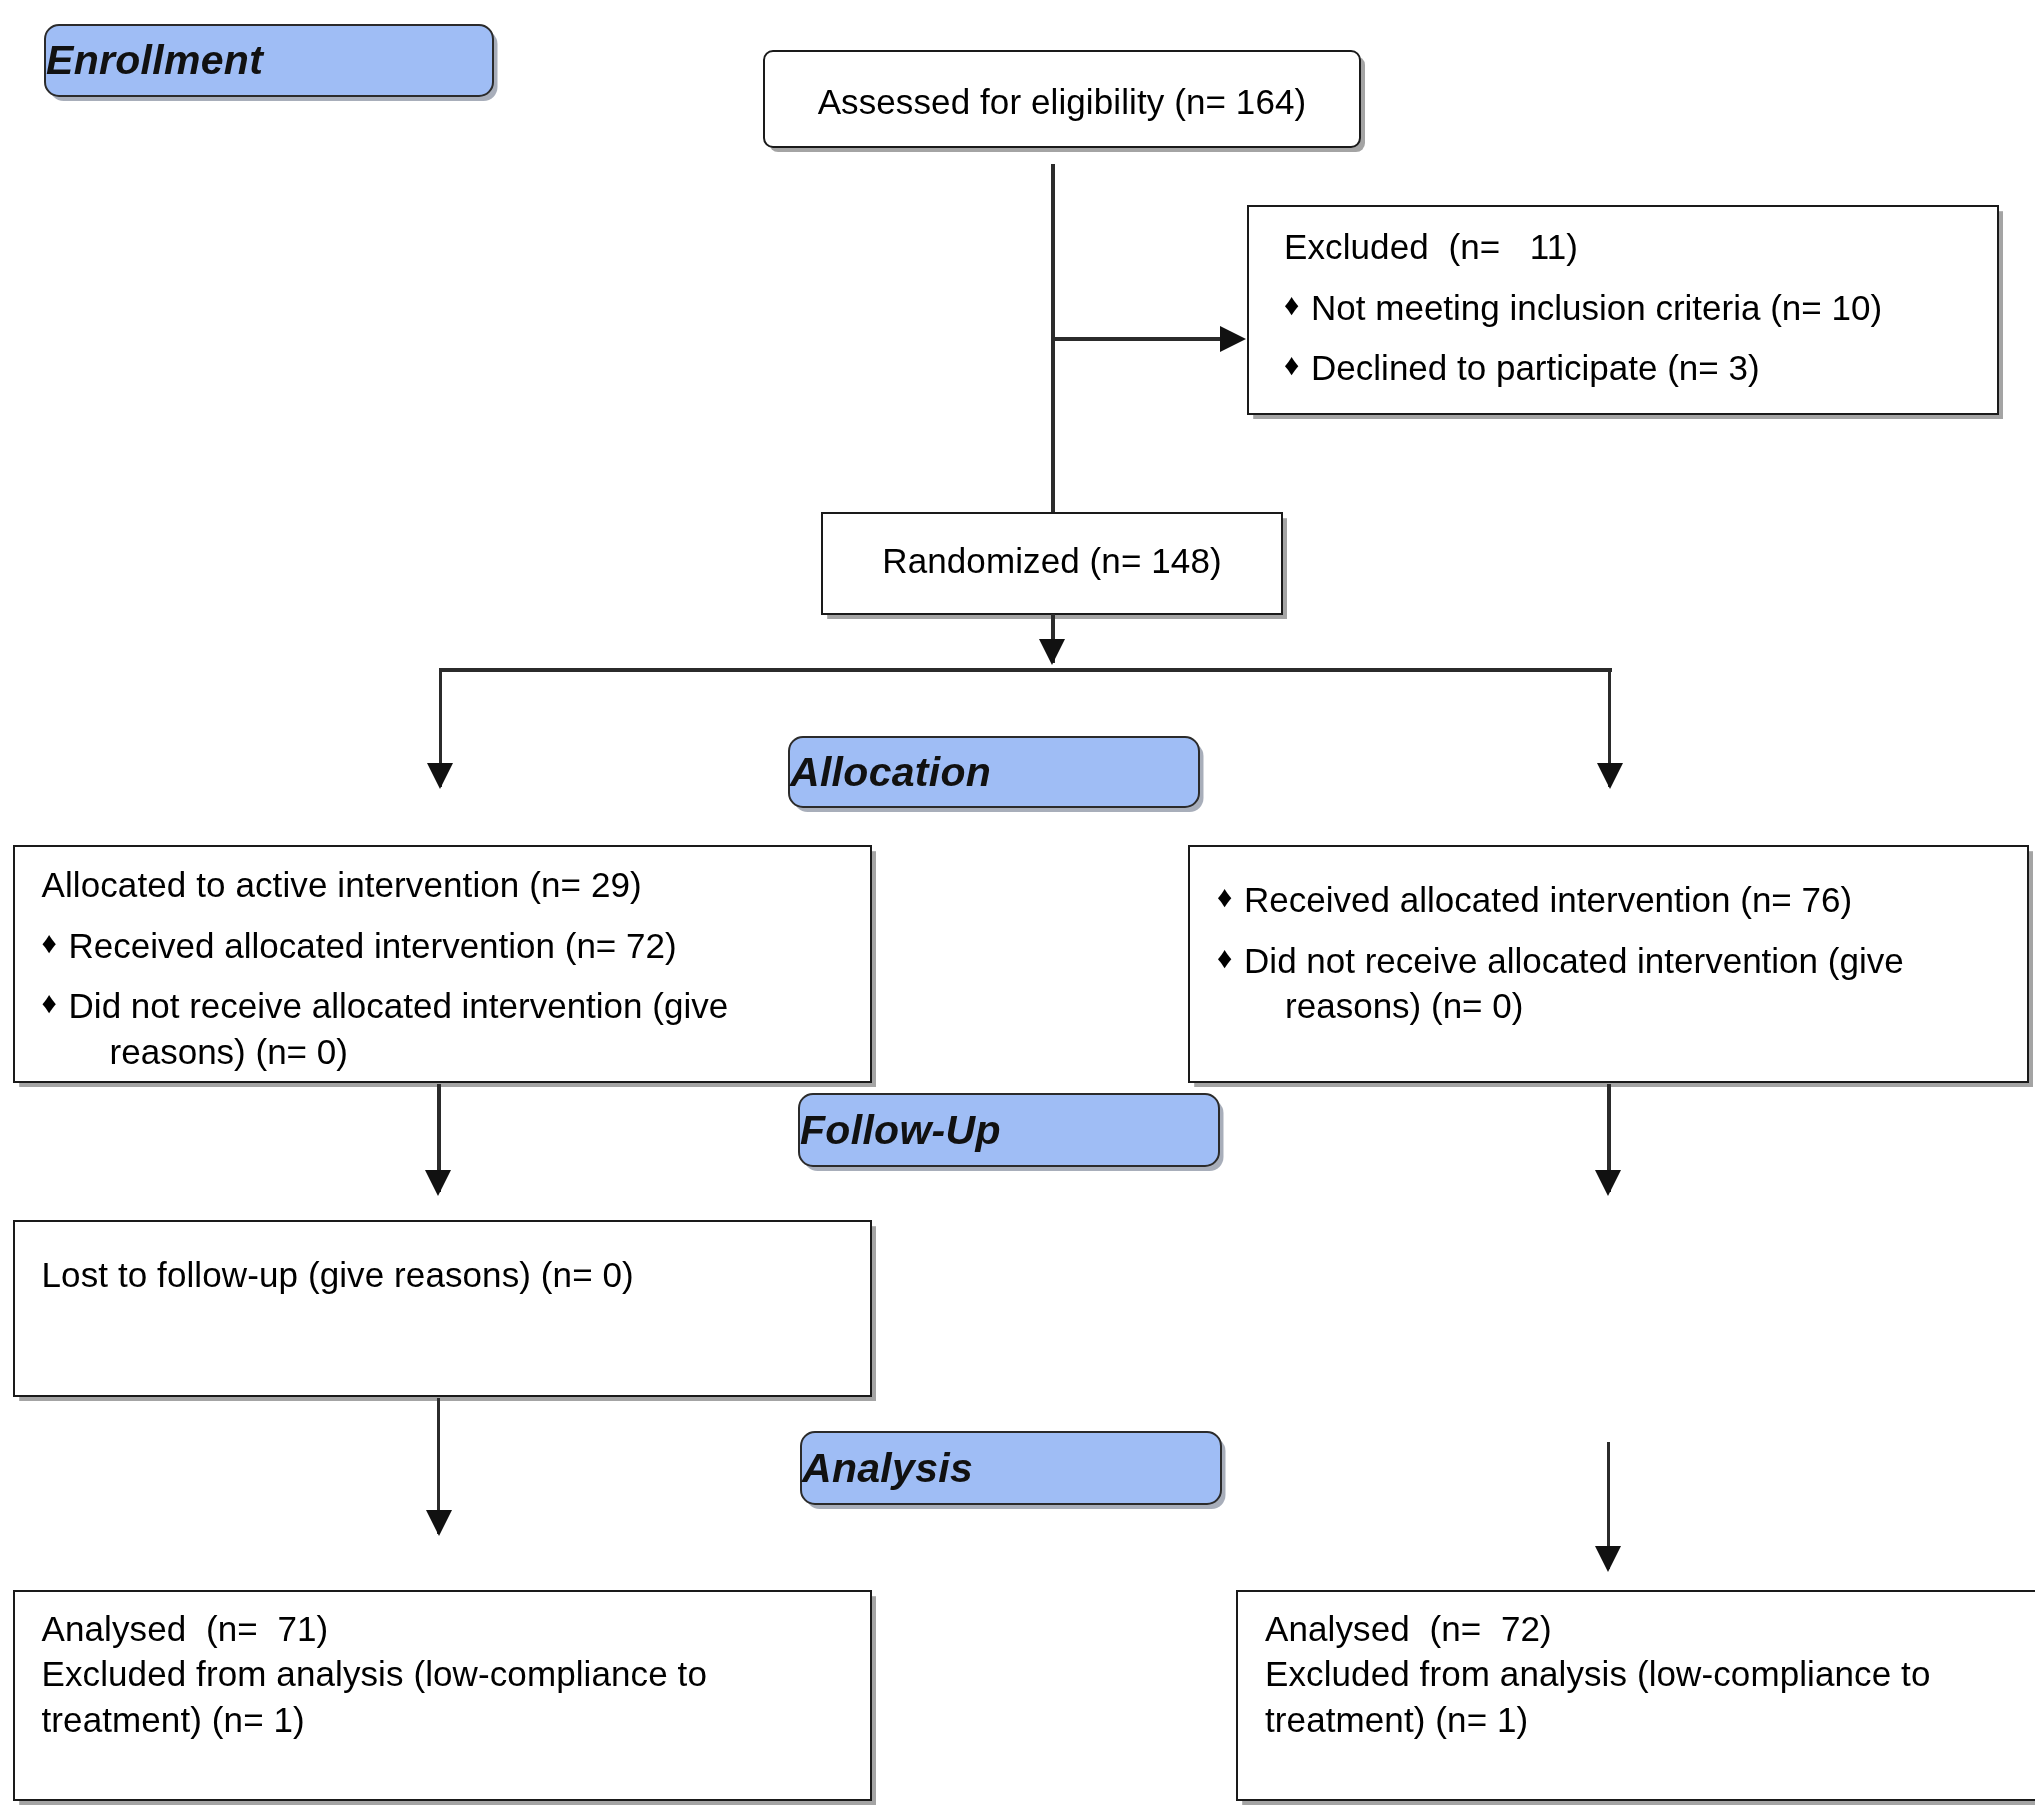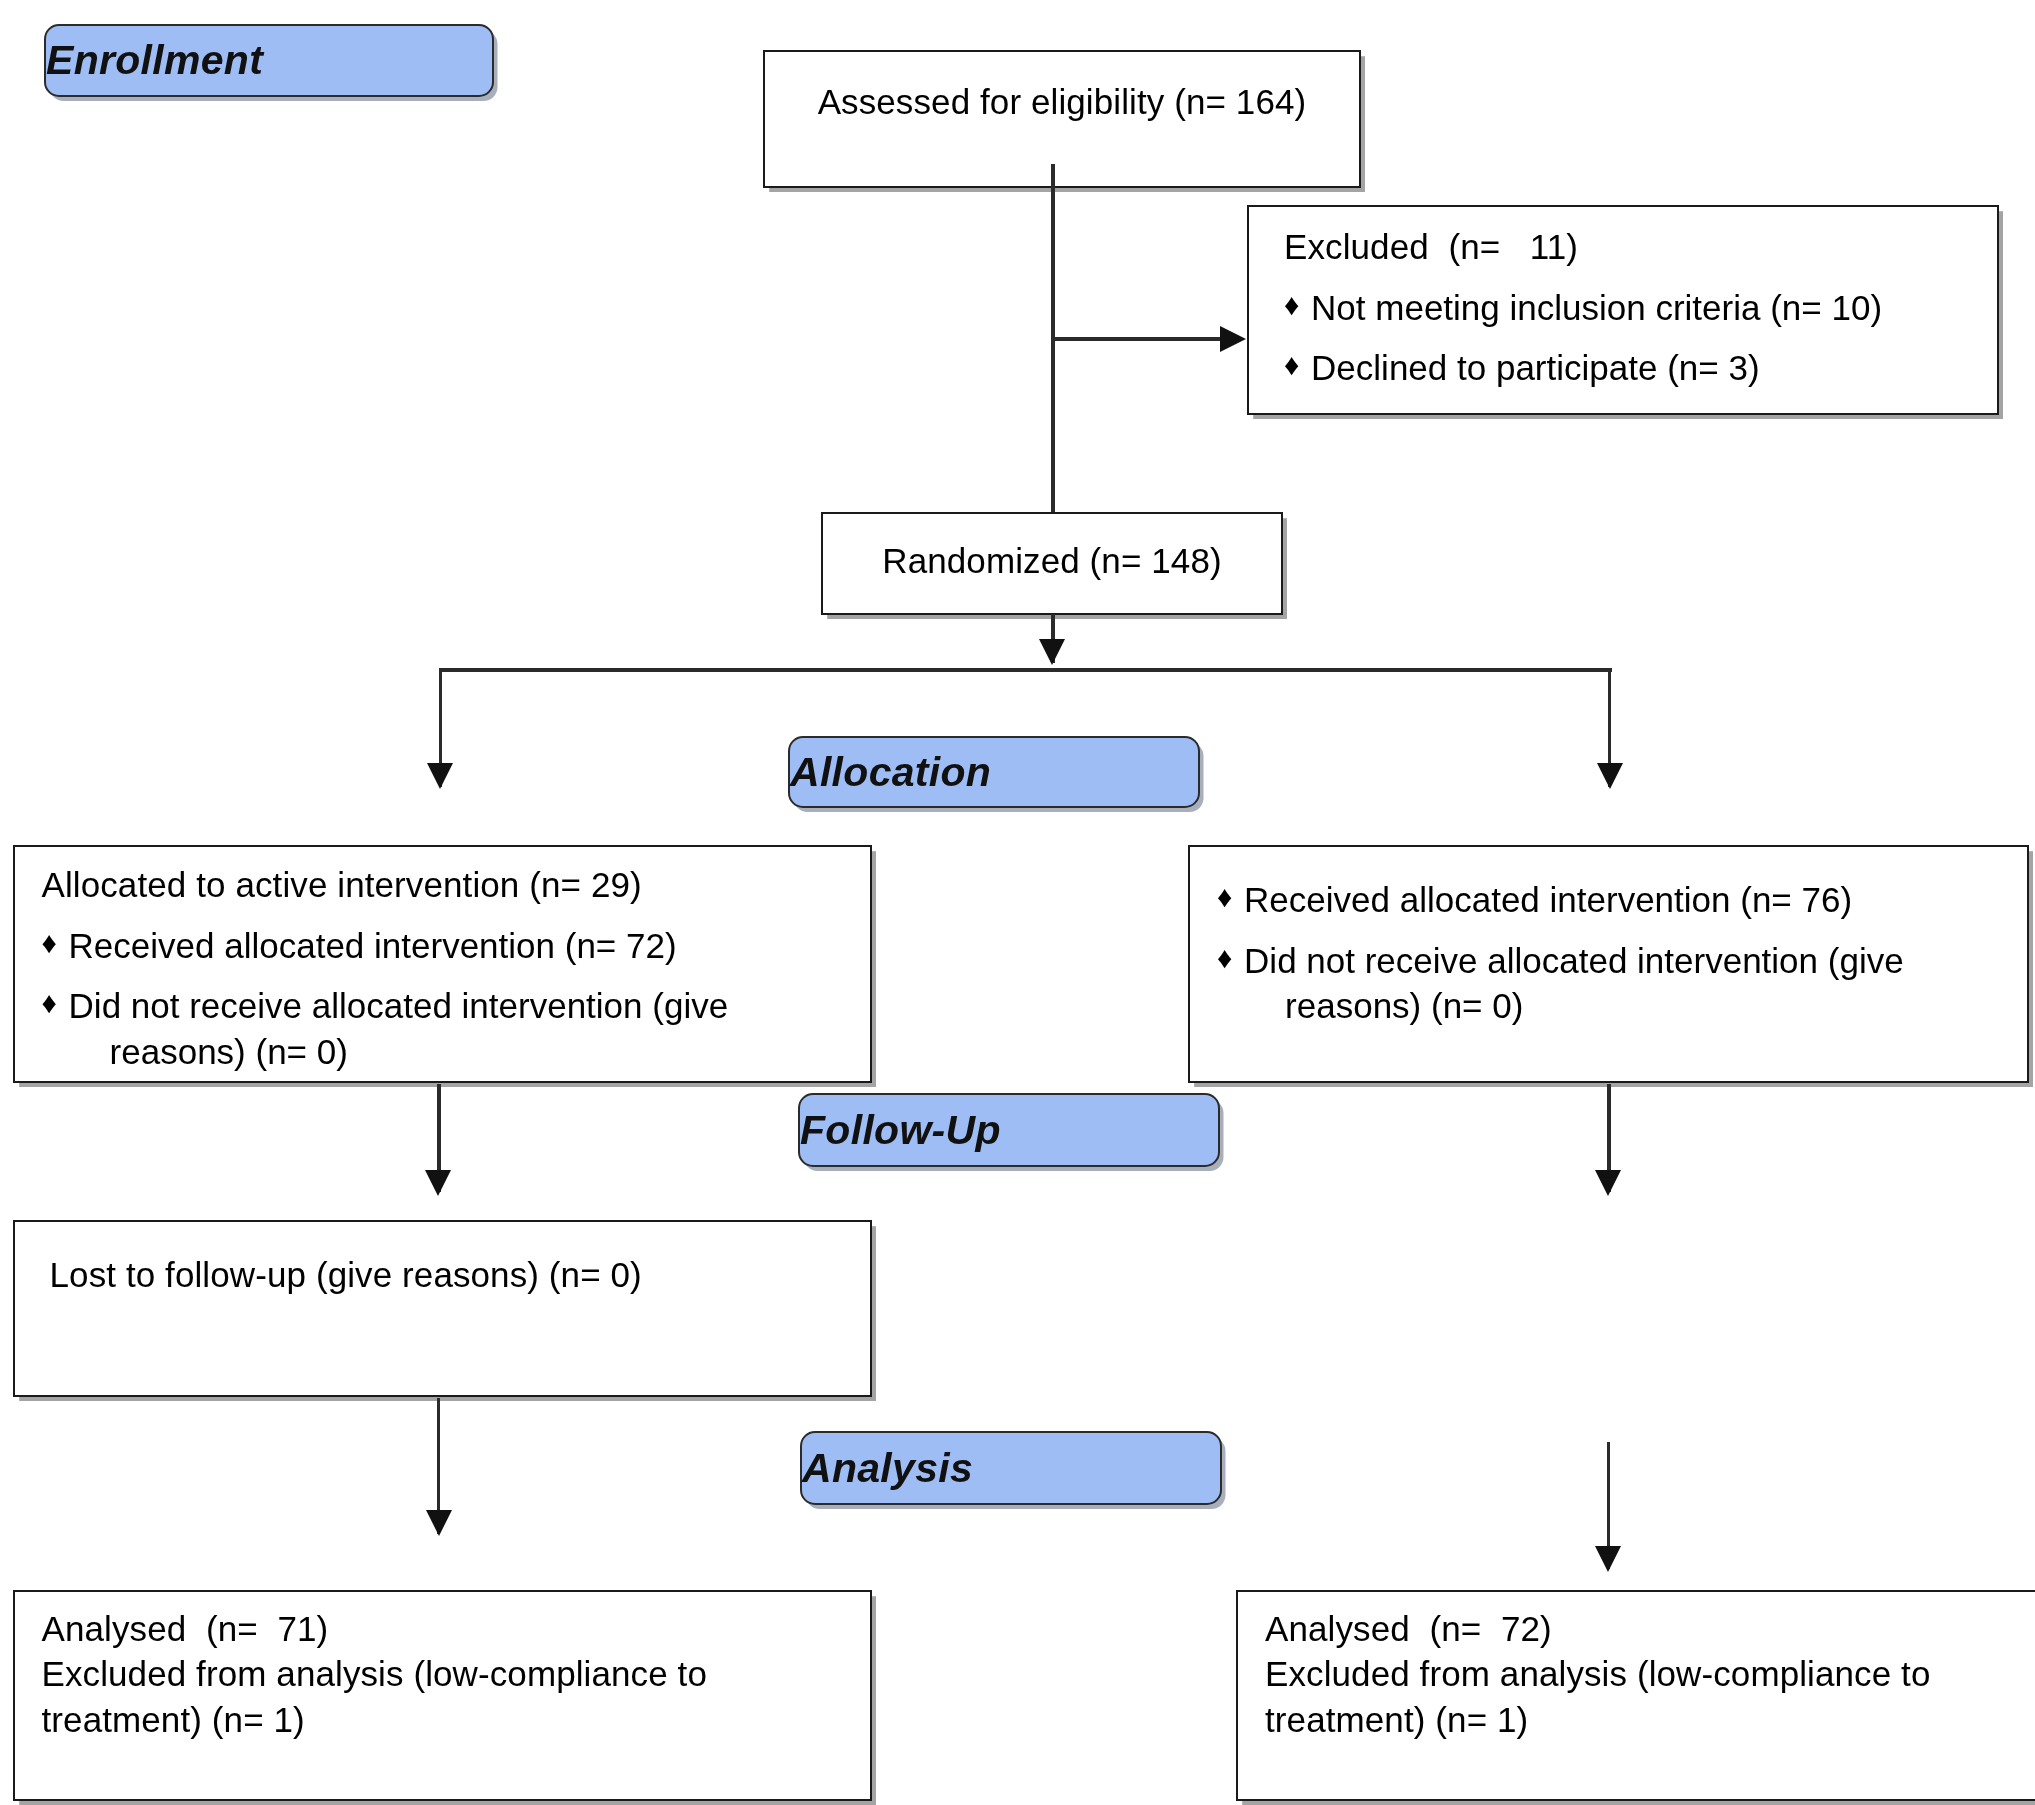--- a/index.html
+++ b/index.html
@@ -111,21 +111,21 @@
 </style>
 </head>
 <body>
 
 <div id="canvas">
 
   <div class="stage" style="left:44px; top:24px; width:450px; height:73px;">
     <span>Enrollment</span>
   </div>
 
-  <div class="node" style="left:763px; top:50px; width:598px; height:138px;">
+  <div class="node" style="left:763px; top:50px; width:598px; height:98px;border-radius:10px;">
     <div class="body" style="padding-top:27px;">
       <div class="line center">Assessed for eligibility (n= 164)</div>
     </div>
   </div>
 
   <div class="vline" style="left:1051px; top:164px; width:4px; height:348px;"></div>
 
   <div class="hline" style="left:1051px; top:337px; width:169px; height:4px;"></div>
   <div class="arrowright" style="left:1220px; top:326px;"></div>
 
@@ -197,21 +197,21 @@
   <div class="vline" style="left:437px; top:1084px; width:4px; height:108px;"></div>
   <div class="arrowdown" style="left:425px; top:1170px;"></div>
   <div class="vline" style="left:1607px; top:1084px; width:4px; height:108px;"></div>
   <div class="arrowdown" style="left:1595px; top:1170px;"></div>
 
   <div class="stage" style="left:798px; top:1093px; width:422px; height:74px;">
     <span>Follow-Up</span>
   </div>
 
   <div class="node" style="left:12.5px; top:1220px; width:859px; height:177px;">
-    <div class="body" style="padding-top:30px; padding-left:35px;">
+    <div class="body" style="padding-top:30px; padding-left:27px;">
       <div class="line">Lost to follow-up (give reasons) (n= 0)</div>
     </div>
   </div>
 
 
   <div class="vline" style="left:437px; top:1398px; width:3.4px; height:136px;"></div>
   <div class="arrowdown" style="left:426px; top:1510px;"></div>
   <div class="vline" style="left:1607px; top:1442px; width:3.4px; height:127px;"></div>
   <div class="arrowdown" style="left:1595px; top:1546px;"></div>
 

